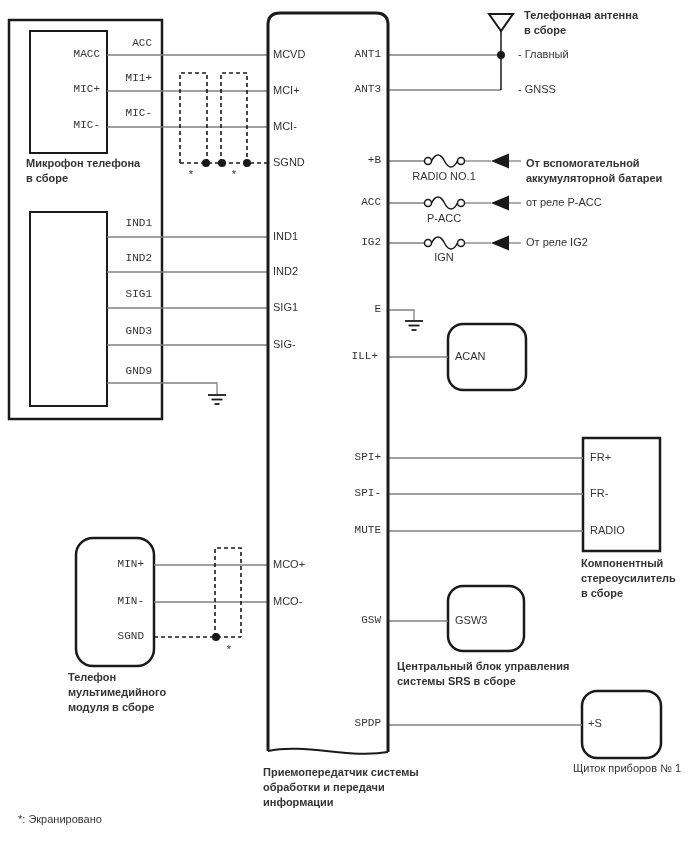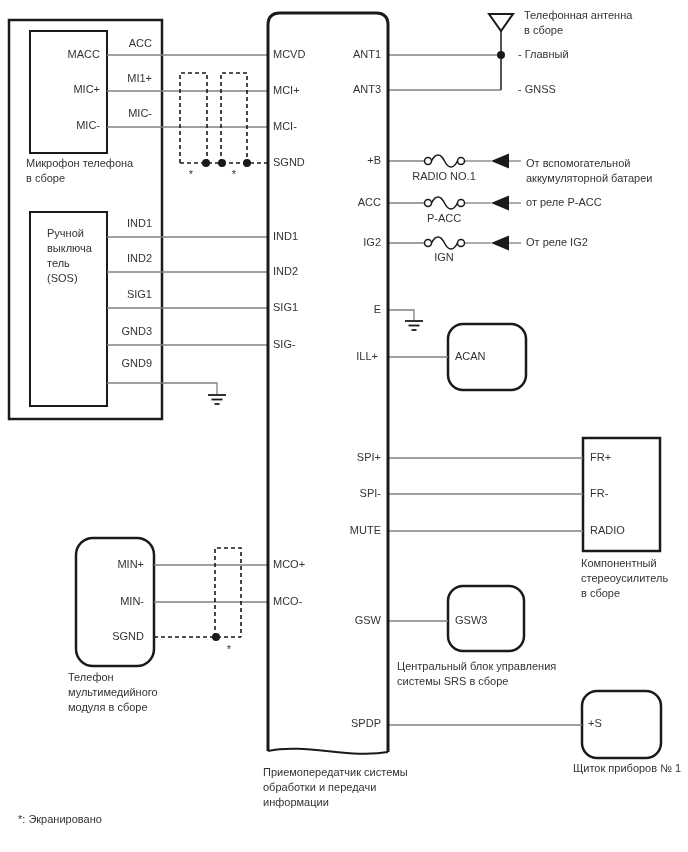--- a/index.html
+++ b/index.html
@@ -1,22 +1,22 @@
 <!DOCTYPE html>
 <html><head>
 <meta charset="utf-8">
 <style>
   html,body{margin:0;padding:0;background:#fff;}
   .stage{position:relative;width:688px;height:852px;background:#fff;
          font-family:"Liberation Sans",sans-serif;overflow:hidden;}
   .stage svg{position:absolute;left:0;top:0;}
   .lbl{position:absolute;font-size:11px;line-height:13px;color:#333;white-space:pre-line;}
-  .r{text-align:right;}
+  .r{text-align:right;font-family:Liberation Mono, monospace;}
   .c{text-align:center;}
-  .ml{line-height:15px;}
+  .ml{line-height:15px;font-weight:bold;}
 </style>
 </head>
 <body>
 
 <div class="stage">
 
   <svg width="688" height="852" viewBox="0 0 688 852">
 
     <g fill="none" stroke="#1a1a1a">
       <rect x="9" y="20" width="153" height="399" stroke-width="2.5"></rect>
@@ -124,29 +124,25 @@
 
   <div class="lbl r" style="left:40px;top:48px;width:60px">MACC</div>
   <div class="lbl r" style="left:40px;top:83px;width:60px">MIC+</div>
   <div class="lbl r" style="left:40px;top:119px;width:60px">MIC-</div>
   <div class="lbl r" style="left:92px;top:37px;width:60px">ACC</div>
   <div class="lbl r" style="left:92px;top:72px;width:60px">MI1+</div>
   <div class="lbl r" style="left:92px;top:107px;width:60px">MIC-</div>
   <div class="lbl ml" style="left:26px;top:156px;width:130px">Микрофон телефона
 в сборе</div>
 
-  <div class="lbl ml" style="left:47px;top:226px;width:70px">Ручной
-выключа
-тель
-(SOS)</div>
   <div class="lbl r" style="left:92px;top:217px;width:60px">IND1</div>
   <div class="lbl r" style="left:92px;top:252px;width:60px">IND2</div>
   <div class="lbl r" style="left:92px;top:288px;width:60px">SIG1</div>
   <div class="lbl r" style="left:92px;top:325px;width:60px">GND3</div>
-  <div class="lbl r" style="left:92px;top:357px;width:60px">GND9</div>
+  <div class="lbl r" style="left:92px;top:365px;width:60px">GND9</div>
 
   <div class="lbl r" style="left:84px;top:558px;width:60px">MIN+</div>
   <div class="lbl r" style="left:84px;top:595px;width:60px">MIN-</div>
   <div class="lbl r" style="left:84px;top:630px;width:60px">SGND</div>
   <div class="lbl ml" style="left:68px;top:670px;width:130px">Телефон
 мультимедийного
 модуля в сборе</div>
 
   <div class="lbl" style="left:273px;top:48px;width:50px">MCVD</div>
   <div class="lbl" style="left:273px;top:84px;width:50px">MCI+</div>

